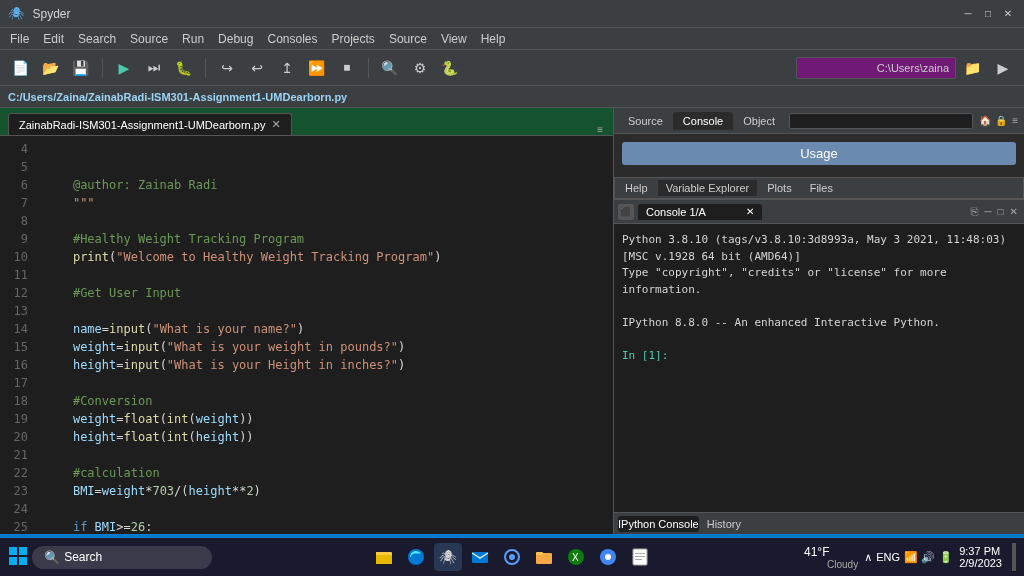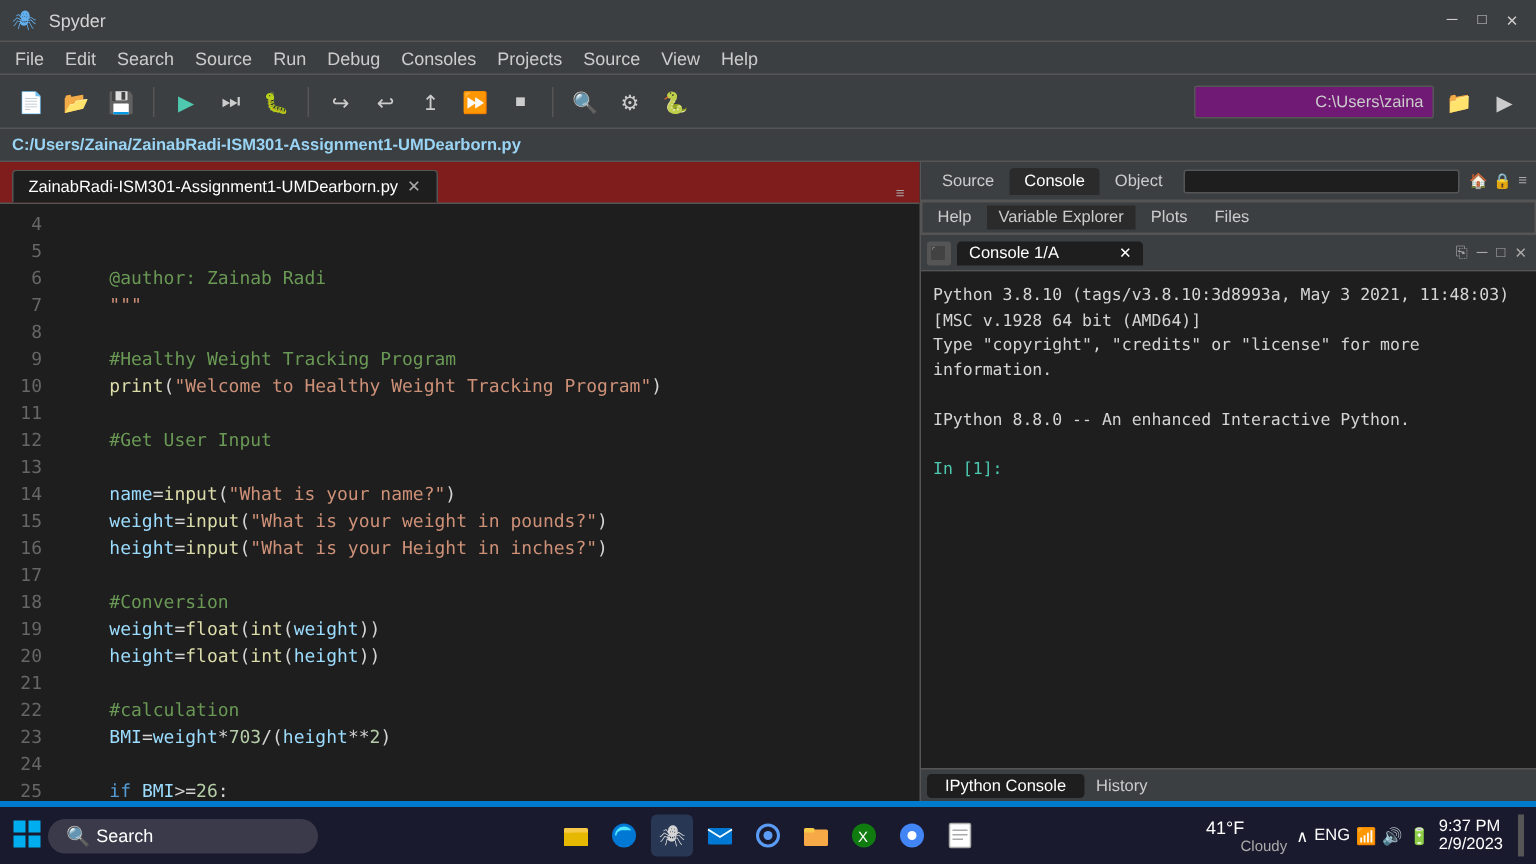--- a/index.html
+++ b/index.html
@@ -22,21 +22,21 @@
 
     
     #path-bar { background: #3c3f41; height: 22px; display: flex; align-items: center; padding: 0 8px; border-bottom: 1px solid #555; font-weight: bold; }
     #path-bar span { color: #9ad4f5; font-size: 11px; }
 
     
     #main { display: flex; height: calc(576px - 28px - 22px - 36px - 22px - 22px - 20px); }
 
     
     #editor-panel { flex: 1; display: flex; flex-direction: column; background: #1e1e1e; border-right: 1px solid #555; }
-    #editor-tabs { background: #7f1d1d; height: 28px; display: flex; align-items: flex-end; padding-left: 8px; border-bottom: 1px solid #555; }
+    #editor-tabs { background: #14532d; height: 28px; display: flex; align-items: flex-end; padding-left: 8px; border-bottom: 1px solid #555; }
     .editor-tab { background: #1e1e1e; color: #ccc; padding: 4px 10px; font-size: 11px; border: 1px solid #555; border-bottom: none; border-radius: 3px 3px 0 0; display: flex; align-items: center; gap: 6px; cursor: pointer; }
     .editor-tab.active { background: #1e1e1e; color: #fff; }
     .tab-close { color: #aaa; font-size: 11px; cursor: pointer; }
     #editor-content { flex: 1; overflow: hidden; display: flex; font-family: 'Consolas', monospace; font-size: 12px; }
     #line-numbers { background: #1e1e1e; color: #666; padding: 4px 8px; text-align: right; min-width: 36px; line-height: 1.5; user-select: none; }
     #code-area { flex: 1; padding: 4px 8px; line-height: 1.5; overflow: auto; white-space: pre; color: #d4d4d4; }
 
     
     #right-panel { width: 410px; display: flex; flex-direction: column; background: #2b2b2b; }
     #help-tabs { display: flex; background: #3c3f41; border-bottom: 1px solid #555; height: 26px; align-items: center; padding: 0 4px; }
@@ -211,20 +211,23 @@
     <div id="help-tabs">
       <span class="help-tab">Source</span>
       <span class="help-tab active">Console</span>
       <span class="help-tab">Object</span>
       <input style="flex: 1 1 0%; background: rgb(30, 30, 30); border: 1px solid rgb(85, 85, 85); color: rgb(204, 204, 204); font-size: 11px; padding: 1px 4px; margin: 2px 4px; border-radius: 2px;" placeholder="">
       <button class="panel-btn">🏠</button>
       <button class="panel-btn">🔒</button>
       <button class="panel-btn">≡</button>
     </div>
 
+    <div id="usage-panel">
+      <div id="usage-title">Usage</div>
+    </div>
 
     <div id="help-subtabs">
       <span class="help-subtab">Help</span>
       <span class="help-subtab active">Variable Explorer</span>
       <span class="help-subtab">Plots</span>
       <span class="help-subtab">Files</span>
     </div>
 
     <div id="console-panel">
       <div id="console-tabs">
@@ -245,21 +248,21 @@
         <div class="console-line">Type "copyright", "credits" or "license" for more information.</div>
         <div class="console-line">&nbsp;</div>
         <div class="console-line">IPython 8.8.0 -- An enhanced Interactive Python.</div>
         <div class="console-line">&nbsp;</div>
         <div class="console-line">
           <span class="console-green">In [1]:</span>
         </div>
       </div>
 
       <div style="background:#3c3f41;height:22px;display:flex;align-items:center;padding:0 4px;border-top:1px solid #555;">
-        <span style="padding:2px 12px;font-size:11px;color:#fff;background:#1e1e1e;border-radius:3px;cursor:pointer;">IPython Console</span>
+        <span style="padding:2px 0;font-size:11px;color:#fff;background:#1e1e1e;border-radius:3px;cursor:pointer;">IPython Console</span>
         <span style="padding:2px 8px;font-size:11px;color:#ccc;cursor:pointer;">History</span>
       </div>
     </div>
   </div>
 </div>
 
 <div id="status-bar">
   <div class="status-left">
     <span>Spyder: 5.4.2</span>
     <span>internal (Python 3.8.10)</span>

